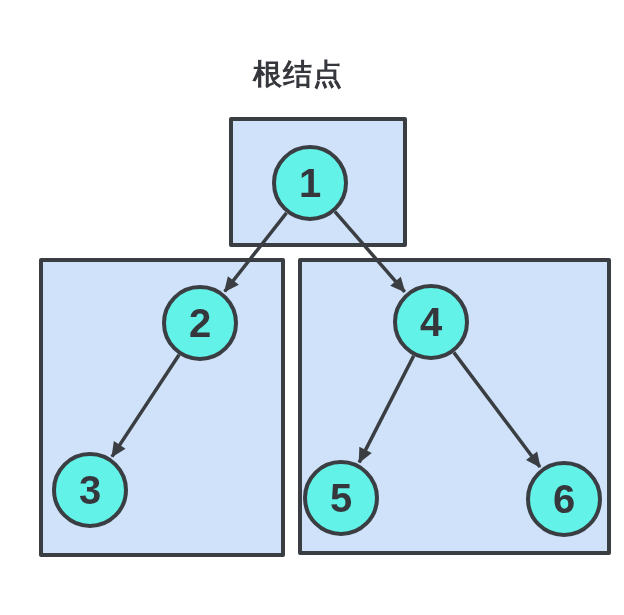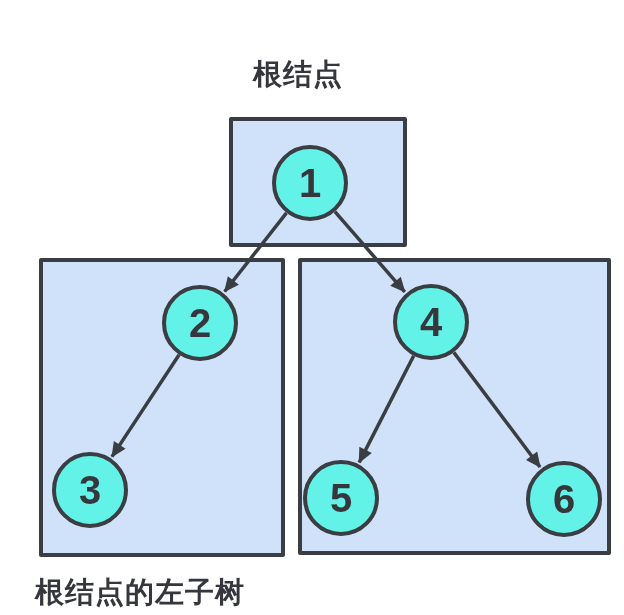--- a/index.html
+++ b/index.html
@@ -91,15 +91,14 @@
     <line x1="453.8" y1="352.4" x2="540.0" y2="467.0" marker-end="url(#ah)"></line>
   </svg>
 
   <div class="tree-node" style="left:272px; top:145px;">1</div>
   <div class="tree-node" style="left:162px; top:285px;">2</div>
   <div class="tree-node" style="left:52px; top:452px;">3</div>
   <div class="tree-node" style="left:393px; top:284px;">4</div>
   <div class="tree-node" style="left:303px; top:460px;">5</div>
   <div class="tree-node" style="left:526px; top:461px;">6</div>
 
-  <div class="caption" style="left:35px; top:573px;">根结点的左子树</div>
 
 </div>
 
 </body></html>

